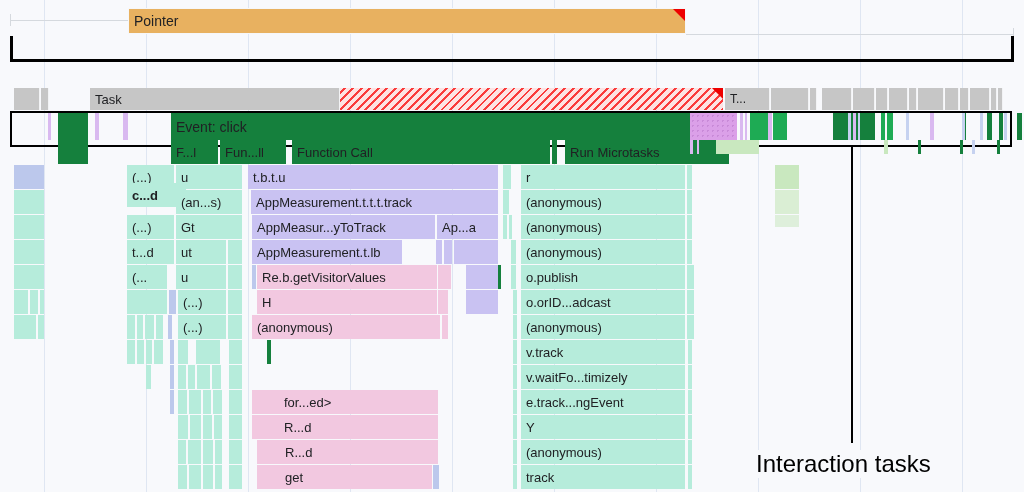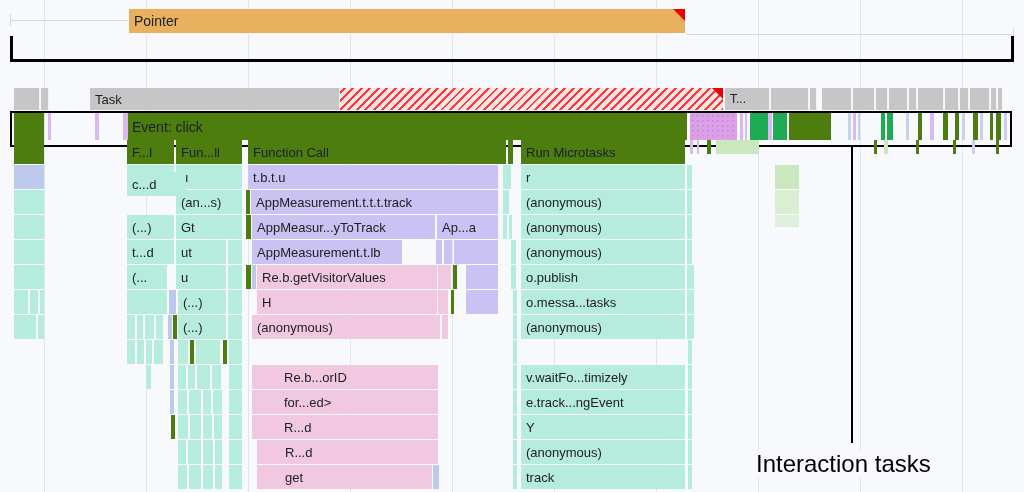--- a/index.html
+++ b/index.html
@@ -31,21 +31,21 @@
 
   
   .taskgray{background:#c6c6c6;border-right:1px solid #f2f3f5;}
   .taskhatch{
     background-color:#fde3e3;
     background-image:repeating-linear-gradient(-45deg,
        #fa3b3b 0px,#fa3b3b 2px,#fde3e3 2px,#fde3e3 6px);
   }
 
   
-  .c-yellow{background:#4d7c0f;}
+  .c-yellow{background:#15803d;margin-left:44px;}
   .c-purple{background:#dba0e8;background-image:radial-gradient(#c98ad8 1px,transparent 1px);background-size:5px 5px;}
   .c-green{background:#1eab54;}
   .c-green-l{background:#c9e8bf;}
   .c-blue{background:#bcc8ec;}
   .c-blueL{background:#c6d2f0;}
   .c-violet{background:#c9c2f2;}
   .c-pink{background:#f2c8e0;}
   .c-mint{background:#b6ecdb;}
   .c-lav{background:#d9b9f0;}
 
@@ -187,21 +187,21 @@
     <span class="lbl">t.b.t.u</span>
   </div>
   <div class="bar c-mint" style="left:521px;top:165px;width:164px;height:24px;">
     <span class="lbl">r</span>
   </div>
   <div class="bar c-mint" style="left:503px;top:165px;width:8px;height:24px;"></div>
   <div class="bar c-mint" style="left:687px;top:165px;width:5px;height:24px;"></div>
   <div class="bar c-green-l" style="left:775px;top:165px;width:24px;height:24px;"></div>
 
   <div class="bar c-mint" style="left:14px;top:190px;width:30px;height:24px;"></div>
-  <div class="bar c-mint" style="left:127px;top:172px;width:59px;height:24px;">
+  <div class="bar c-mint" style="left:127px;top:183px;width:59px;height:24px;font-weight:bold;">
     <span class="lbl">c...d</span>
   </div>
   <div class="bar c-mint" style="left:176px;top:190px;width:66px;height:24px;">
     <span class="lbl">(an...s)</span>
   </div>
   <div class="bar c-yellow" style="left:246px;top:190px;width:4px;height:24px;"></div>
   <div class="bar c-violet" style="left:251px;top:190px;width:247px;height:24px;">
     <span class="lbl">AppMeasurement.t.t.t.track</span>
   </div>
   <div class="bar c-mint" style="left:521px;top:190px;width:164px;height:24px;">
@@ -284,21 +284,21 @@
     <span class="lbl">(...)</span>
   </div>
   <div class="bar c-mint" style="left:228px;top:290px;width:14px;height:24px;"></div>
   <div class="bar c-pink" style="left:257px;top:290px;width:180px;height:24px;">
     <span class="lbl">H</span>
   </div>
   <div class="bar c-pink" style="left:438px;top:290px;width:10px;height:24px;"></div>
   <div class="bar c-yellow" style="left:451px;top:290px;width:3px;height:24px;"></div>
   <div class="bar c-violet" style="left:466px;top:290px;width:32px;height:24px;"></div>
   <div class="bar c-mint" style="left:521px;top:290px;width:164px;height:24px;">
-    <span class="lbl">o.messa...tasks</span>
+    <span class="lbl">o.orID...adcast</span>
   </div>
   <div class="bar c-mint" style="left:513px;top:290px;width:4px;height:24px;"></div>
   <div class="bar c-mint" style="left:687px;top:290px;width:7px;height:24px;"></div>
 
   <div class="bar c-mint" style="left:14px;top:315px;width:22px;height:24px;"></div>
   <div class="bar c-mint" style="left:38px;top:315px;width:6px;height:24px;"></div>
   <div class="bar c-mint" style="left:127px;top:315px;width:8px;height:24px;"></div>
   <div class="bar c-mint" style="left:137px;top:315px;width:6px;height:24px;"></div>
   <div class="bar c-mint" style="left:145px;top:315px;width:9px;height:24px;"></div>
   <div class="bar c-mint" style="left:156px;top:315px;width:7px;height:24px;"></div>
@@ -321,33 +321,33 @@
   <div class="bar c-mint" style="left:127px;top:340px;width:8px;height:24px;"></div>
   <div class="bar c-mint" style="left:137px;top:340px;width:7px;height:24px;"></div>
   <div class="bar c-mint" style="left:146px;top:340px;width:6px;height:24px;"></div>
   <div class="bar c-mint" style="left:154px;top:340px;width:9px;height:24px;"></div>
   <div class="bar c-blue" style="left:170px;top:340px;width:4px;height:24px;"></div>
   <div class="bar c-mint" style="left:178px;top:340px;width:10px;height:24px;"></div>
   <div class="bar c-yellow" style="left:190px;top:340px;width:4px;height:24px;"></div>
   <div class="bar c-mint" style="left:196px;top:340px;width:24px;height:24px;"></div>
   <div class="bar c-yellow" style="left:223px;top:340px;width:4px;height:24px;"></div>
   <div class="bar c-mint" style="left:229px;top:340px;width:13px;height:24px;"></div>
+  <div class="bar c-mint" style="left:521px;top:340px;width:164px;height:24px;">
+    <span class="lbl">v.track</span>
+  </div>
   <div class="bar c-mint" style="left:513px;top:340px;width:4px;height:24px;"></div>
   <div class="bar c-mint" style="left:688px;top:340px;width:4px;height:24px;"></div>
 
   <div class="bar c-mint" style="left:146px;top:365px;width:5px;height:24px;"></div>
   <div class="bar c-blue" style="left:170px;top:365px;width:4px;height:24px;"></div>
   <div class="bar c-mint" style="left:178px;top:365px;width:8px;height:24px;"></div>
   <div class="bar c-mint" style="left:188px;top:365px;width:7px;height:24px;"></div>
   <div class="bar c-mint" style="left:197px;top:365px;width:13px;height:24px;"></div>
   <div class="bar c-mint" style="left:212px;top:365px;width:9px;height:24px;"></div>
   <div class="bar c-mint" style="left:229px;top:365px;width:13px;height:24px;"></div>
-  <div class="bar c-pink" style="left:252px;top:365px;width:186px;height:24px;">
-    <span class="lbl" style="left:32px;">Re.b...orID</span>
-  </div>
   <div class="bar c-mint" style="left:521px;top:365px;width:164px;height:24px;">
     <span class="lbl">v.waitFo...timizely</span>
   </div>
   <div class="bar c-mint" style="left:513px;top:365px;width:4px;height:24px;"></div>
   <div class="bar c-mint" style="left:688px;top:365px;width:4px;height:24px;"></div>
 
   <div class="bar c-blue" style="left:170px;top:390px;width:4px;height:24px;"></div>
   <div class="bar c-mint" style="left:178px;top:390px;width:9px;height:24px;"></div>
   <div class="bar c-mint" style="left:189px;top:390px;width:12px;height:24px;"></div>
   <div class="bar c-mint" style="left:203px;top:390px;width:8px;height:24px;"></div>

